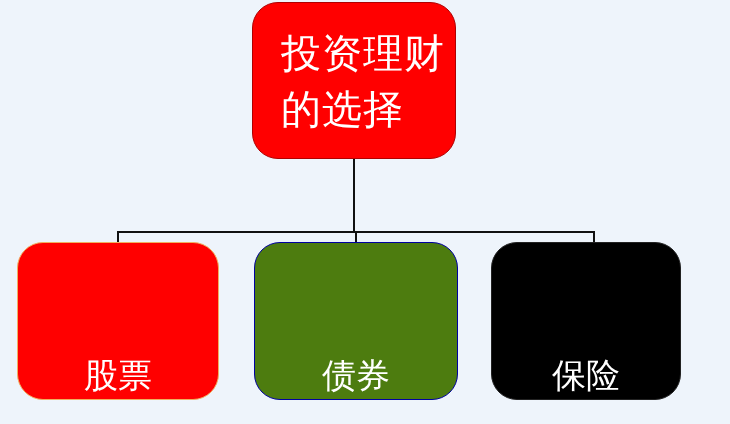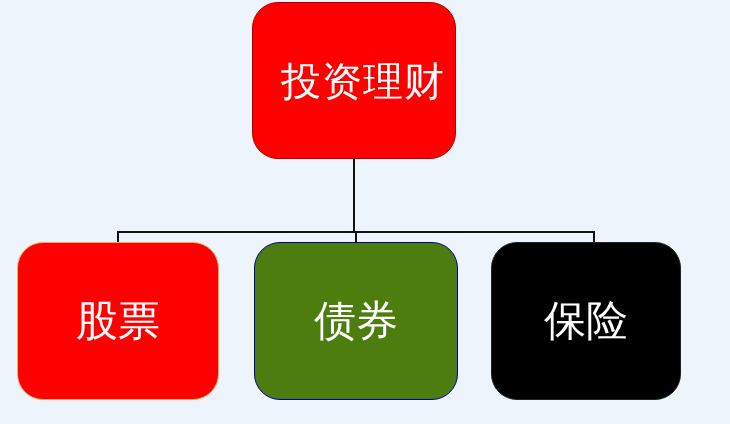--- a/index.html
+++ b/index.html
@@ -13,38 +13,39 @@
       display:flex; align-items:center; justify-content:center;
       color:#ffffff; text-align:center;
     }
     #root {
       left:252px; top:2px; width:204px; height:157px;
       background:#ff0000; border:1px solid #b00000;
       font-size:40px; line-height:56px; justify-content:flex-start;
       padding-left:28px; text-align:left; letter-spacing:1px;
     }
     #root span { display:block; }
-    .child { top:242px; height:158px; font-size:42px; }
+    .child { top:242px; height:158px; font-size:34px;align-items:flex-end; }
     #c1 { left:17px; width:202px; background:#ff0000; border:1px solid #f0b060; }
     #c2 { left:254px; width:204px; background:#4d7c0f; border:1px solid #0000a0; }
     #c3 { left:491px; width:190px; background:#000000; border:1px solid #222; }
     .line { position:absolute; background:#111; }
   </style>
 </head>
 <body>
 
 <div class="line" style="left:353px; top:159px; width:2px; height:73px;"></div>
 <div class="line" style="left:117px; top:231px; width:478px; height:2px;"></div>
 <div class="line" style="left:117px; top:231px; width:2px; height:12px;"></div>
 <div class="line" style="left:355px; top:231px; width:2px; height:12px;"></div>
 <div class="line" style="left:593px; top:231px; width:2px; height:12px;"></div>
 
 <div id="root" class="node">
   <div>
     <span>投资理财</span>
+    <span>的选择</span>
   </div>
 </div>
 
 <div id="c1" class="node child">
   <span>股票</span>
 </div>
 <div id="c2" class="node child">
   <span>债券</span>
 </div>
 <div id="c3" class="node child">

